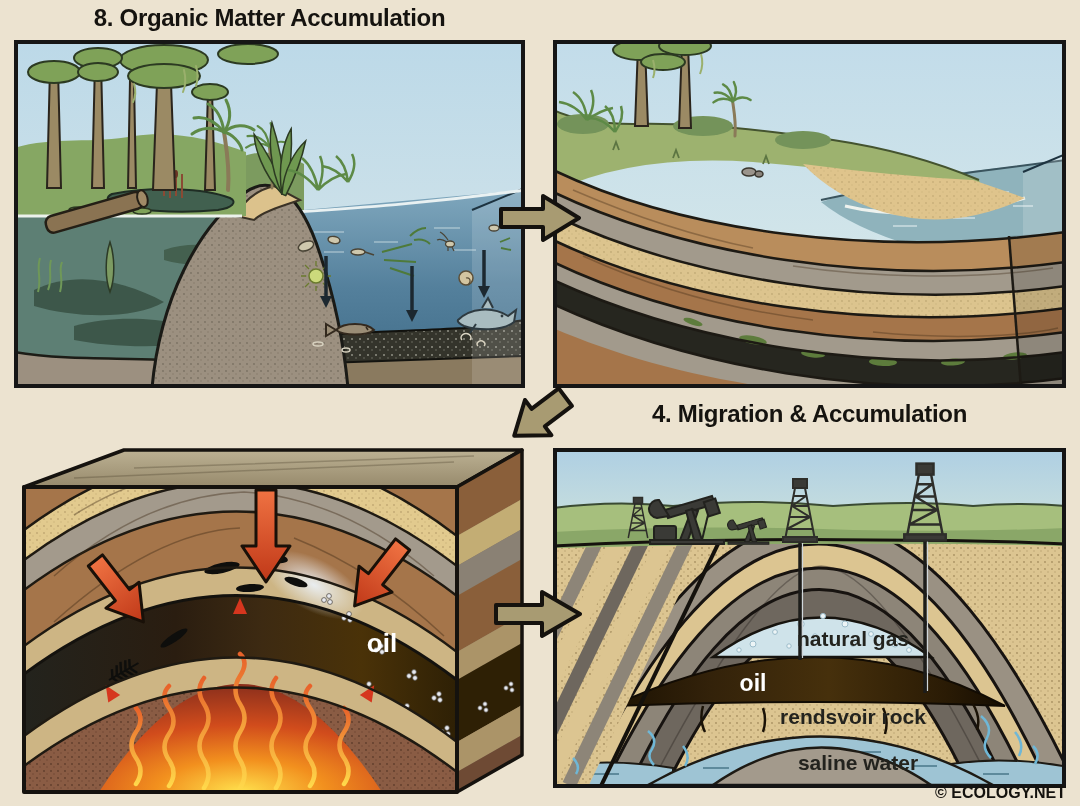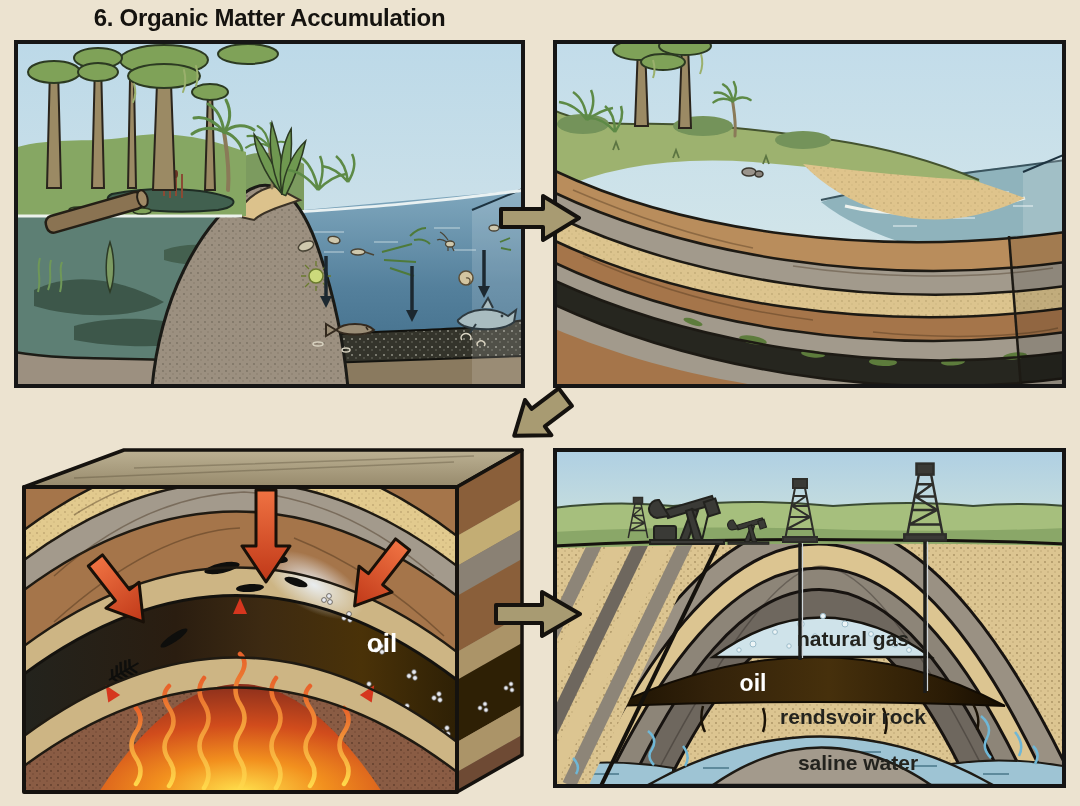--- a/index.html
+++ b/index.html
@@ -9,21 +9,22 @@
   .panel{position:absolute;}
   .flow-arrow{position:absolute;}
   #copyright{position:absolute;left:553px;width:513px;top:784px;text-align:right;font-weight:bold;font-size:16px;color:#14120e;}
   svg text{font-family:"Liberation Sans",sans-serif;font-weight:bold;}
 </style>
 </head>
 <body>
 
 <div id="stage">
 
-  <div class="panel-title" style="left:14px;width:511px;top:4px;">6. Organic Matter Accumulation</div>
+  <div class="panel-title" style="left:14px;width:511px;top:4px;">8. Organic Matter Accumulation</div>
+  <div class="panel-title" style="left:553px;width:513px;top:400px;">4. Migration &amp; Accumulation</div>
 
   <div class="panel" style="left:14px;top:40px;width:511px;height:348px;">
   <svg width="511" height="348" viewBox="0 0 511 348">
     <defs>
       <linearGradient id="p1sky" x1="0" y1="0" x2="0" y2="1">
         <stop offset="0" stop-color="#bcd9e8"></stop>
             <stop offset="1" stop-color="#d9e7ea"></stop>
       </linearGradient>
       <linearGradient id="p1sea" x1="0" y1="0" x2="0" y2="1">
         <stop offset="0" stop-color="#7fa7bd"></stop>
@@ -619,13 +620,14 @@
   </svg>
   <svg class="flow-arrow" style="left:500px;top:384px;" width="78" height="66" viewBox="0 0 78 66">
     <g transform="rotate(143 39 33)">
       <polygon points="6,22 40,22 40,11 70,33 40,55 40,44 6,44" fill="#a89b72" stroke="#15120e" stroke-width="4" stroke-linejoin="round"></polygon>
     </g>
   </svg>
   <svg class="flow-arrow" style="left:492px;top:586px;" width="92" height="56" viewBox="0 0 92 56">
     <polygon points="4,19 50,19 50,6 88,28 50,50 50,37 4,37" fill="#a89b72" stroke="#15120e" stroke-width="4" stroke-linejoin="round"></polygon>
   </svg>
 
+  <div id="copyright">© ECOLOGY.NET</div>
 </div>
 
 </body></html>

